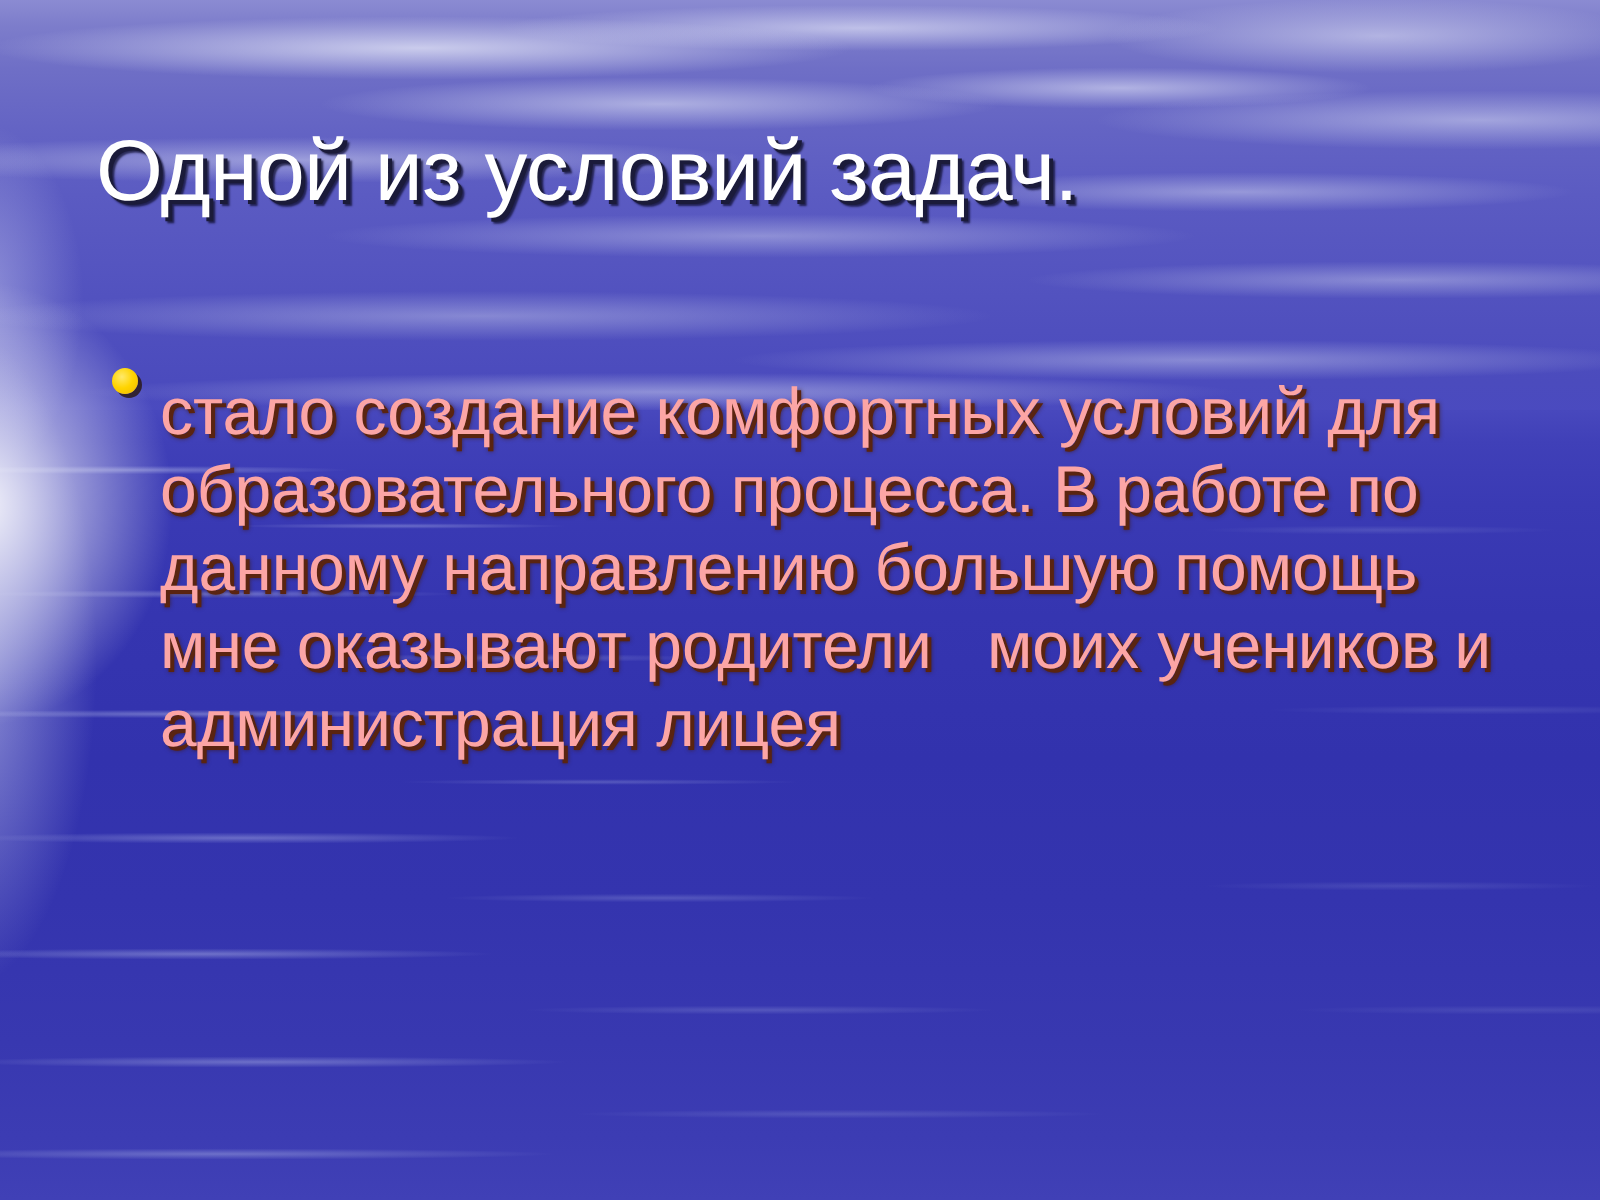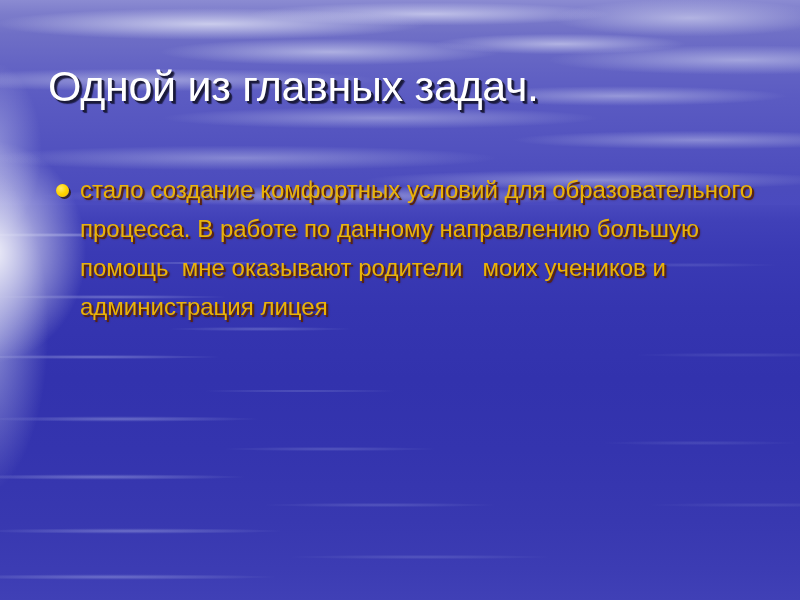--- a/index.html
+++ b/index.html
@@ -159,44 +159,45 @@
     height: 13px;
     margin-top: 14px;
     margin-right: 11px;
     border-radius: 50%;
     background: radial-gradient(circle at 38% 34%, #ffe96a 0%, #ffd400 48%, #f0b800 100%);
     box-shadow: 2px 2px 0 rgba(40,20,10,0.78);
   }
 
   .body-text {
     flex: 1 1 auto;
-    color: #eab308;
-    font-size: 24px;
+    color: #fca5a5;
+    font-size: 33px;
     line-height: 39px;
     font-family: "Liberation Sans", sans-serif;
     white-space: pre-wrap;
     text-shadow:
       2px 2px 0 #5a2410,
       2px 2px 2px rgba(60,24,10,0.7);
+    margin-top: 16px;
   }
 </style>
 </head>
 <body>
 
 <div id="slide">
 
   <div class="bg-layer">
     <div class="sky"></div>
     <div class="bg-layer clouds"></div>
     <div class="water"></div>
     <div class="ripples"></div>
     <div class="sun-glow"></div>
   </div>
 
-  <div id="title">Одной из главных задач.</div>
+  <div id="title">Одной из условий задач.</div>
 
   <div id="body-block">
     <div class="bullet-item">
       <span class="bullet-dot"></span>
       <span class="body-text">стало создание комфортных условий для образовательного процесса. В работе по данному направлению большую помощь  мне оказывают родители   моих учеников и администрация лицея</span>
     </div>
   </div>
 
 </div>
 

